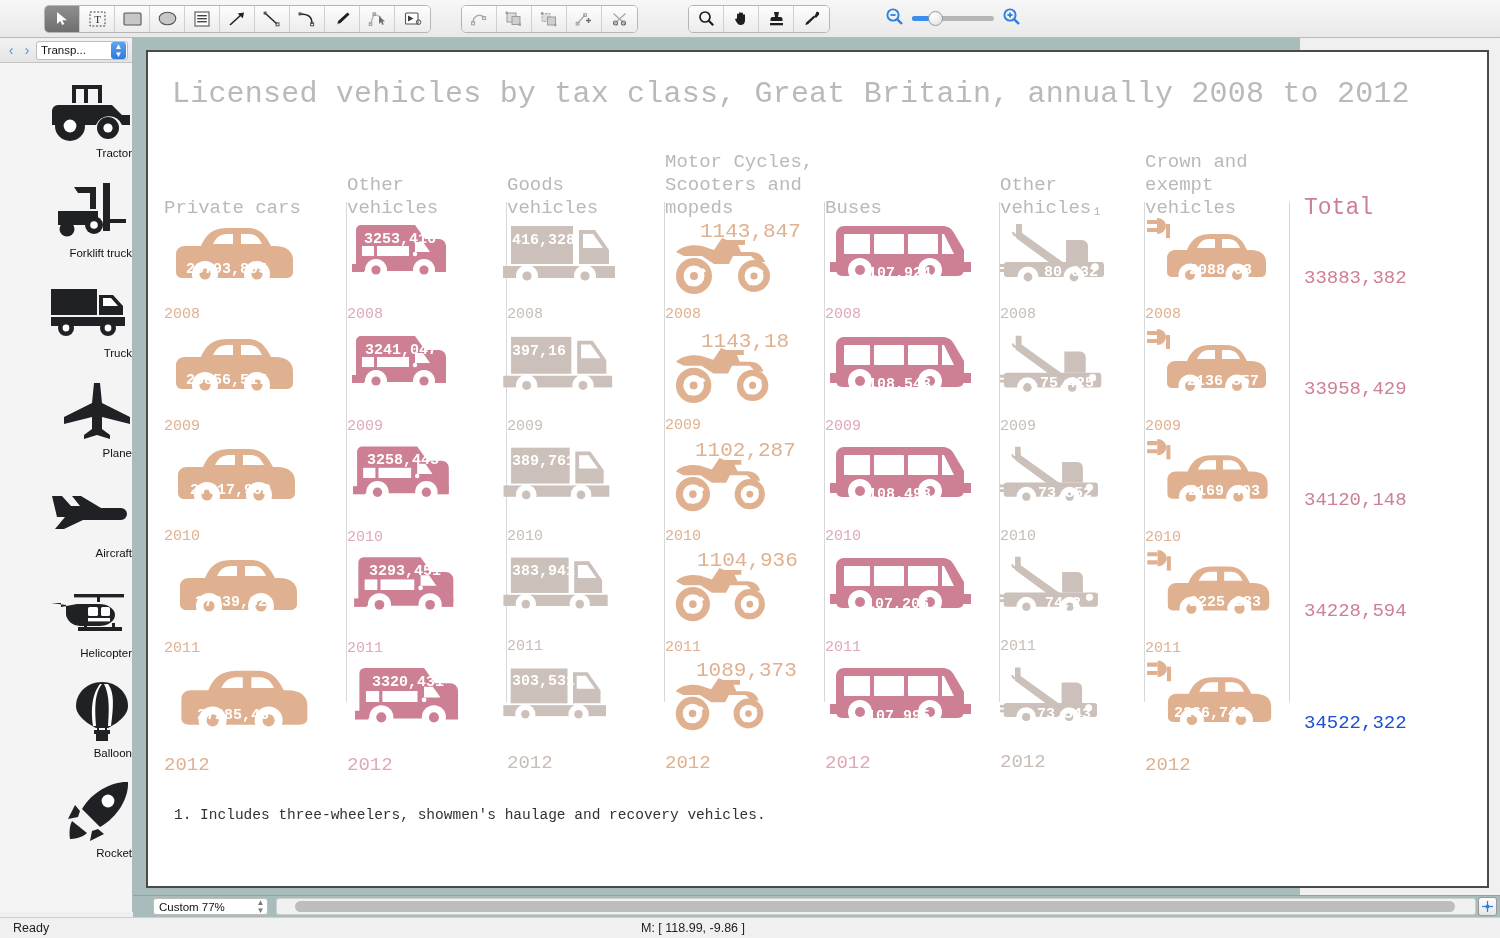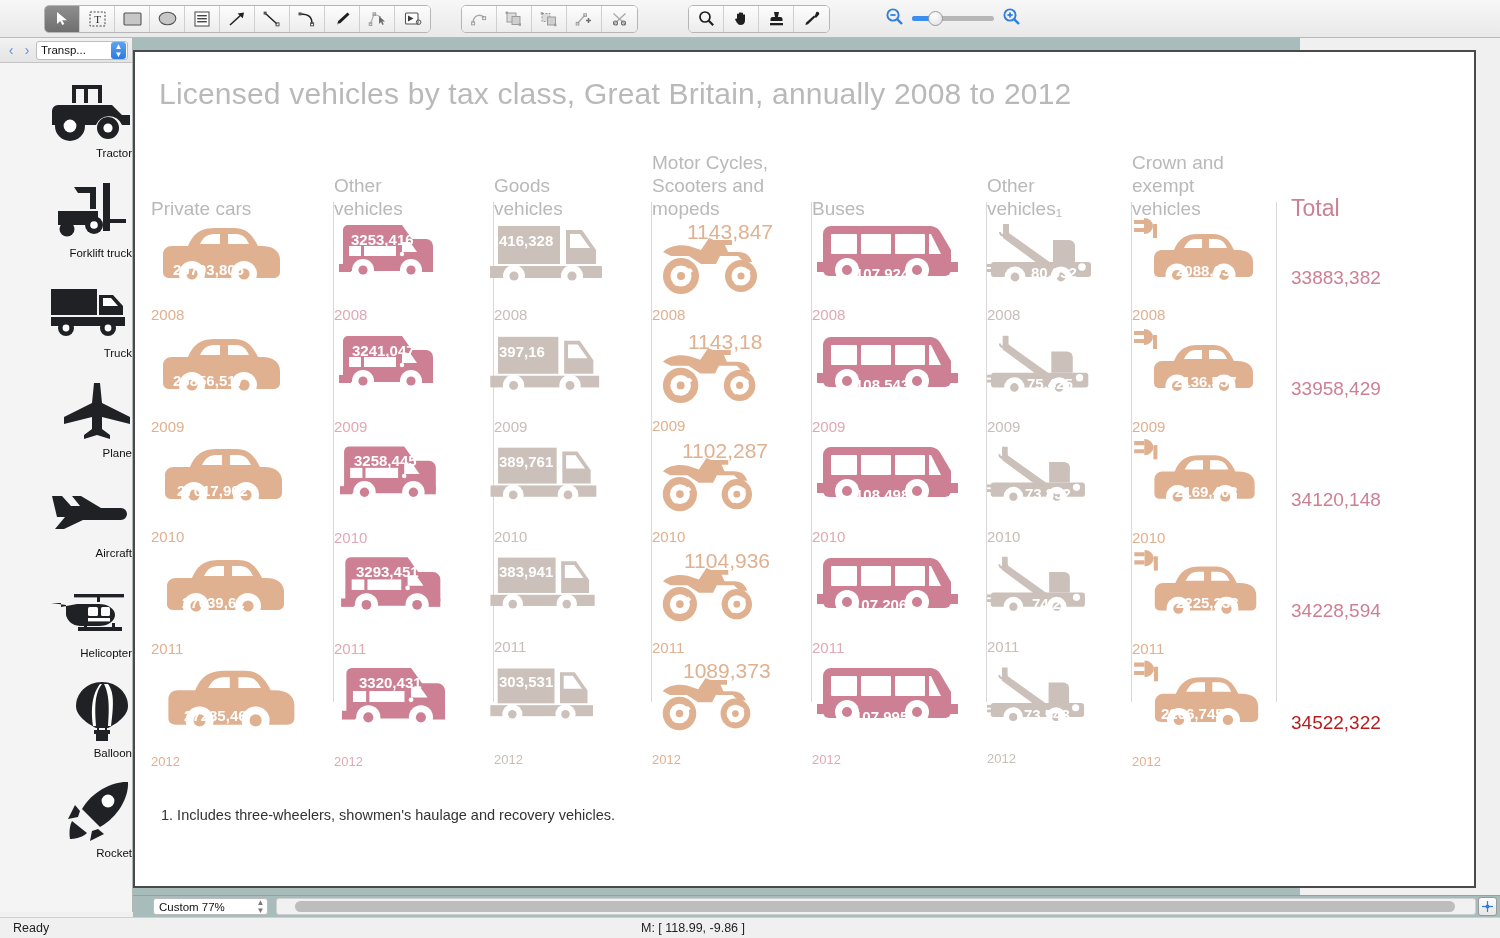--- a/index.html
+++ b/index.html
@@ -72,21 +72,22 @@
   .lib-item {
     height:100px; display:flex; flex-direction:column; align-items:flex-end; justify-content:center;
   }
   .lib-icon { height:66px; display:flex; align-items:center; justify-content:center; }
   .lib-label { font-size:11.5px; color:#111; margin-top:2px; }
 
   
   .canvasarea {
     position:absolute; left:133px; top:38px; width:1167px; height:857px;
     background:#a8bcbc;
-    padding:12px 12px 0 0;
+    padding:12px 12px 0 13px;
+    font-family:Liberation Mono, monospace;
   }
   .page {
     width:1343px; height:838px; background:#fff; border:2px solid #4a4a4a;
     position:relative; overflow:hidden;
   }
 
   .chart-title {
     position:absolute; left:24px; top:25px;
     font-size:30px; color:#b9b9b9; letter-spacing:.2px; white-space:nowrap;
   }
@@ -98,21 +99,21 @@
     position:absolute; right:0; top:62px; width:1px; height:500px; background:#d8d8d8;
   }
   .col-head {
     font-size:19px; line-height:23px; color:#b9b9b9;
     position:absolute; bottom:4px; left:0; width:100%;
   }
   .col-head-wrap { position:relative; height:84px; }
 
   .cell { height:110px; position:relative; }
   .yr { font-size:15px; position:absolute; left:0; }
-  .yr.y2012 { font-size:13px; }
+  .yr.y2012 { font-size:19px; }
 
   .val-in { position:absolute; color:#fff; font-weight:bold; font-size:15px; white-space:nowrap; }
   .val-above { position:absolute; font-size:21px; white-space:nowrap; }
 
   .total-val { font-size:19px; position:absolute; white-space:nowrap; }
 
   .footnote {
     position:absolute; left:26px; top:755px; font-size:14.5px; color:#333;
   }
 
@@ -1464,21 +1465,21 @@
           <div class="cell">
             <span class="total-val" style="left:14px;top:44px;color:#cd8094">33958,429</span>
           </div>
           <div class="cell">
             <span class="total-val" style="left:14px;top:45px;color:#cd8094">34120,148</span>
           </div>
           <div class="cell">
             <span class="total-val" style="left:14px;top:46px;color:#cd8094">34228,594</span>
           </div>
           <div class="cell">
-            <span class="total-val" style="left:14px;top:48px;color:#b91c1c">34522,322</span>
+            <span class="total-val" style="left:14px;top:48px;color:#1d4ed8">34522,322</span>
           </div>
         </div>
 
       </div>
     </div>
 
     <div class="footnote">1. Includes three-wheelers, showmen's haulage and recovery vehicles.</div>
   </div>
 </div>
 

